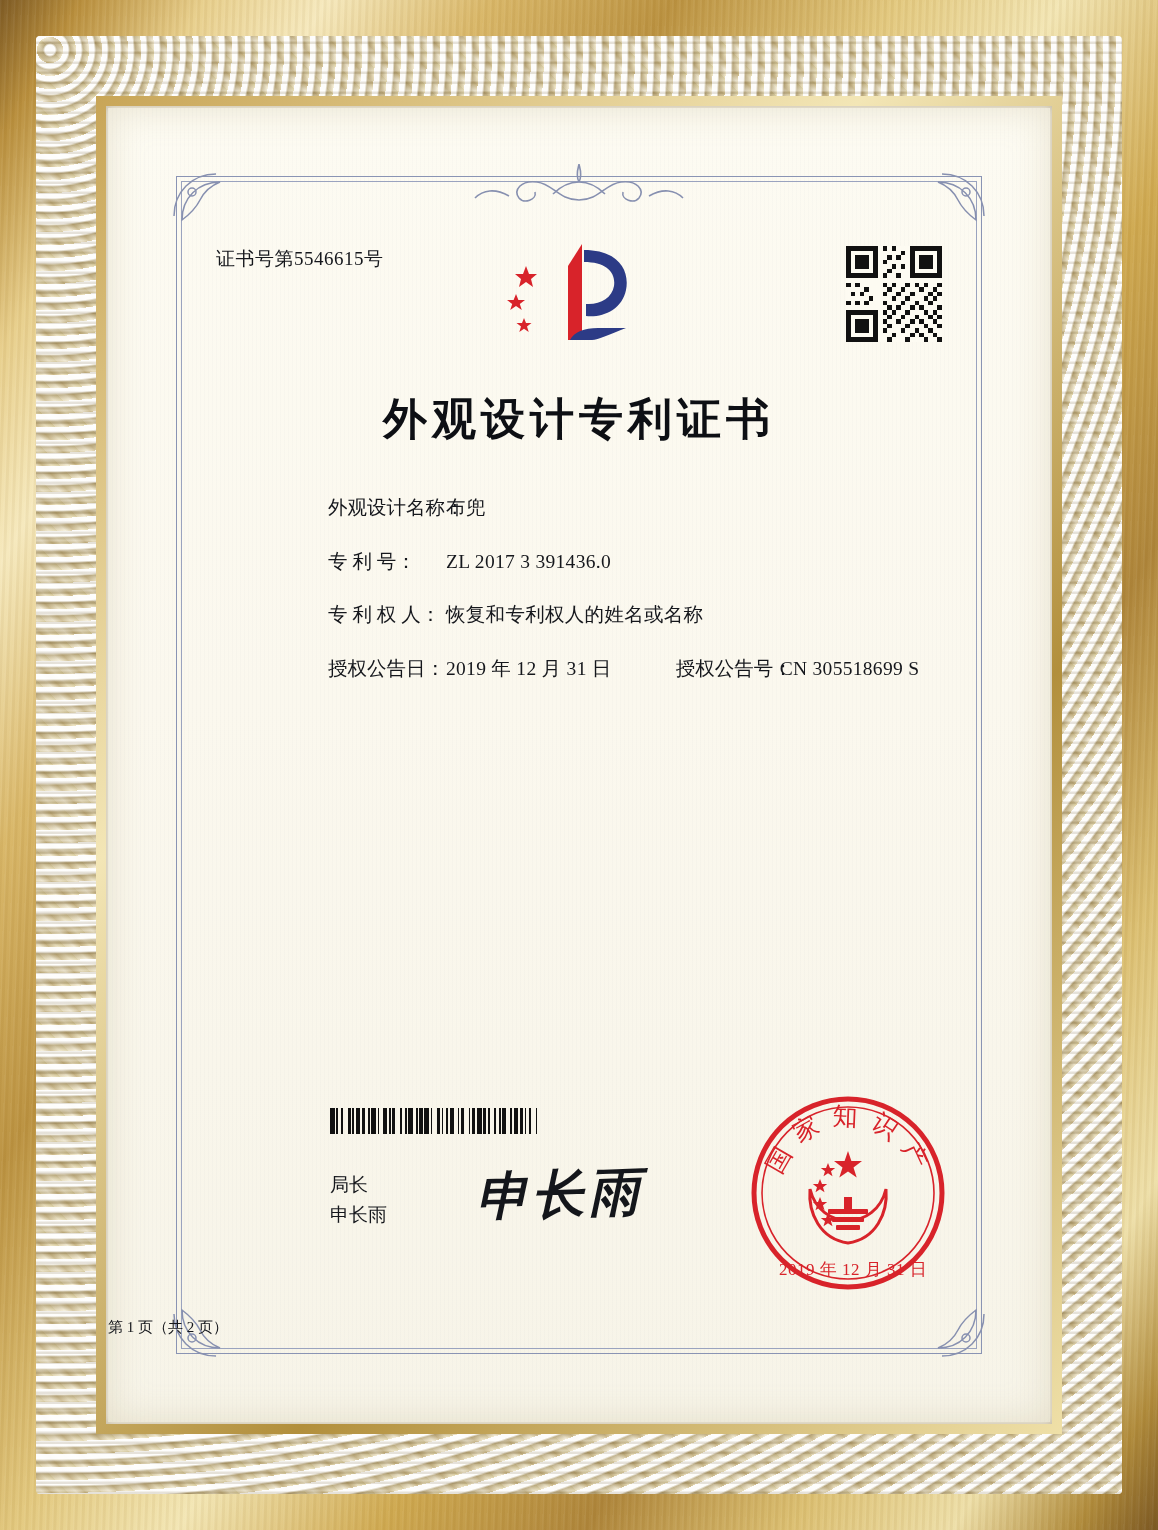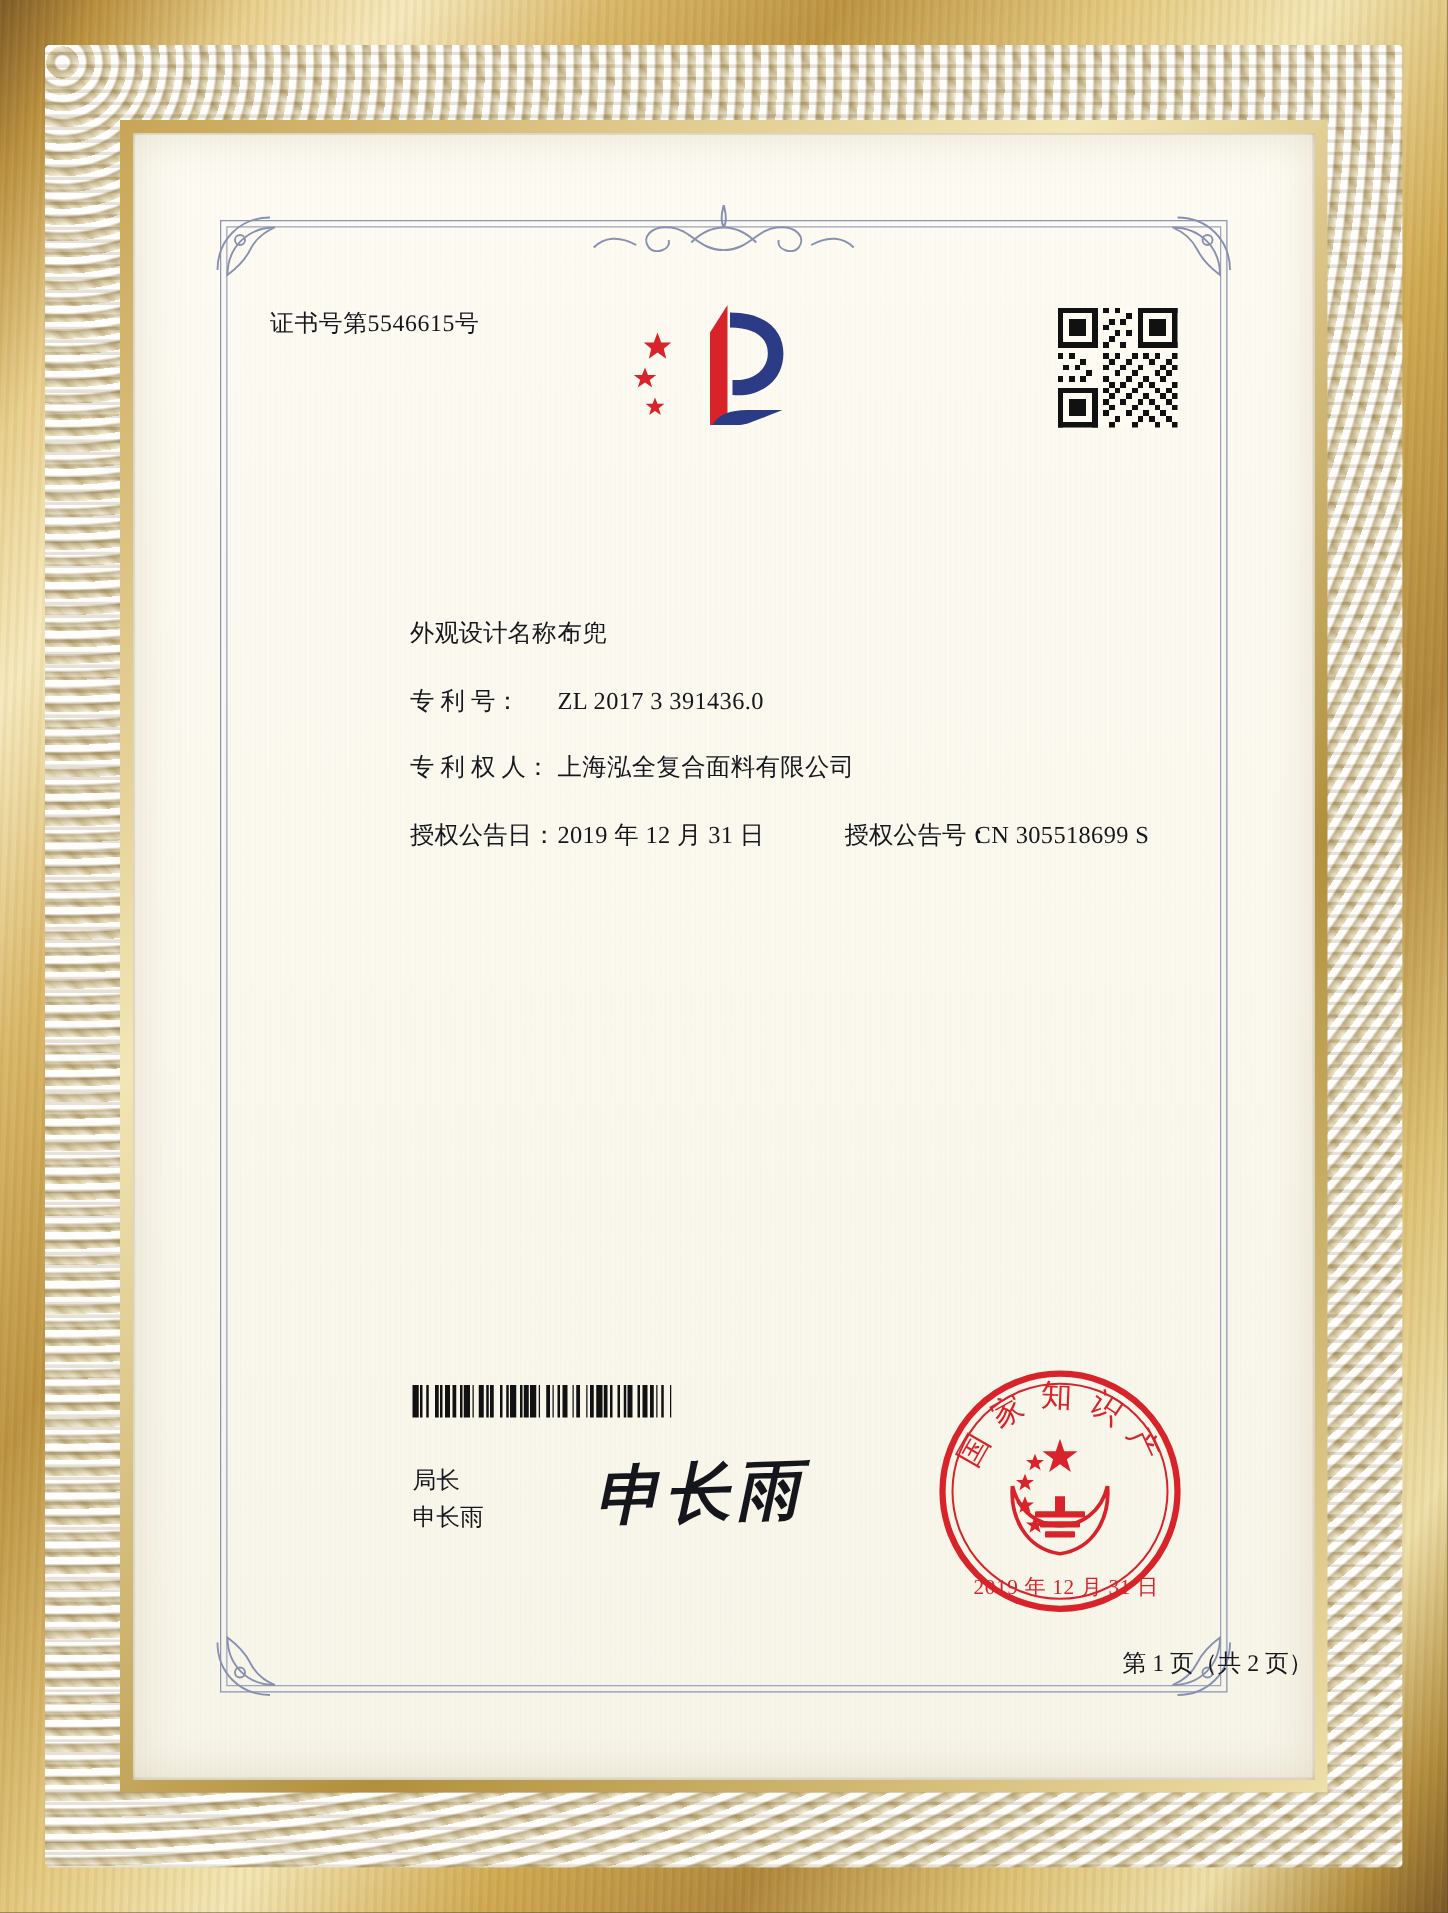--- a/index.html
+++ b/index.html
@@ -279,24 +279,23 @@
     text-align: center;
     color: #d8232a;
     font-size: 17px;
     letter-spacing: .5px;
   }
 
   .page-no {
     position: absolute;
     left: 0; right: 0;
     top: 1210px;
-    text-align: right;
-    font-size: 19px;
+    text-align: left;
+    font-size: 15px;
     color: #15171c;
-    padding-left: 36px;
   }
   .footnote {
     position: absolute;
     left: 0; right: 0;
     top: 1272px;
     text-align: center;
     font-size: 17px;
     color: #15171c;
     letter-spacing: 1px;
   }
@@ -462,38 +461,39 @@
         <rect x="14" y="19" width="1" height="1"></rect>
         <rect x="16" y="19" width="1" height="1"></rect>
       <rect x="19" y="19" width="1" height="1"></rect>
       <rect x="9" y="20" width="1" height="1"></rect>
         <rect x="13" y="20" width="1" height="1"></rect>
         <rect x="17" y="20" width="1" height="1"></rect>
       <rect x="20" y="20" width="1" height="1"></rect>
     </g>
   </svg>
 
+  <div class="title">外观设计专利证书</div>
 
   <div class="fields">
 
     <div class="field-row">
       <span class="field-label">外观设计名称：</span>
       <span class="field-value">布兜</span>
     </div>
 
 
     <div class="field-row">
       <span class="field-label">专  利  号：</span>
       <span class="field-value">ZL 2017 3 391436.0</span>
     </div>
 
 
     <div class="field-row">
       <span class="field-label">专 利 权 人：</span>
-      <span class="field-value">上海泓全复合面料有限公司</span>
+      <span class="field-value">恢复和专利权人的姓名或名称</span>
     </div>
 
 
     <div class="field-row two-col">
       <span class="field-label">授权公告日：</span>
       <span class="field-value">2019 年 12 月 31 日</span>
       <span class="second-label">授权公告号：</span>
       <span class="field-value">CN 305518699 S</span>
     </div>
   </div>

